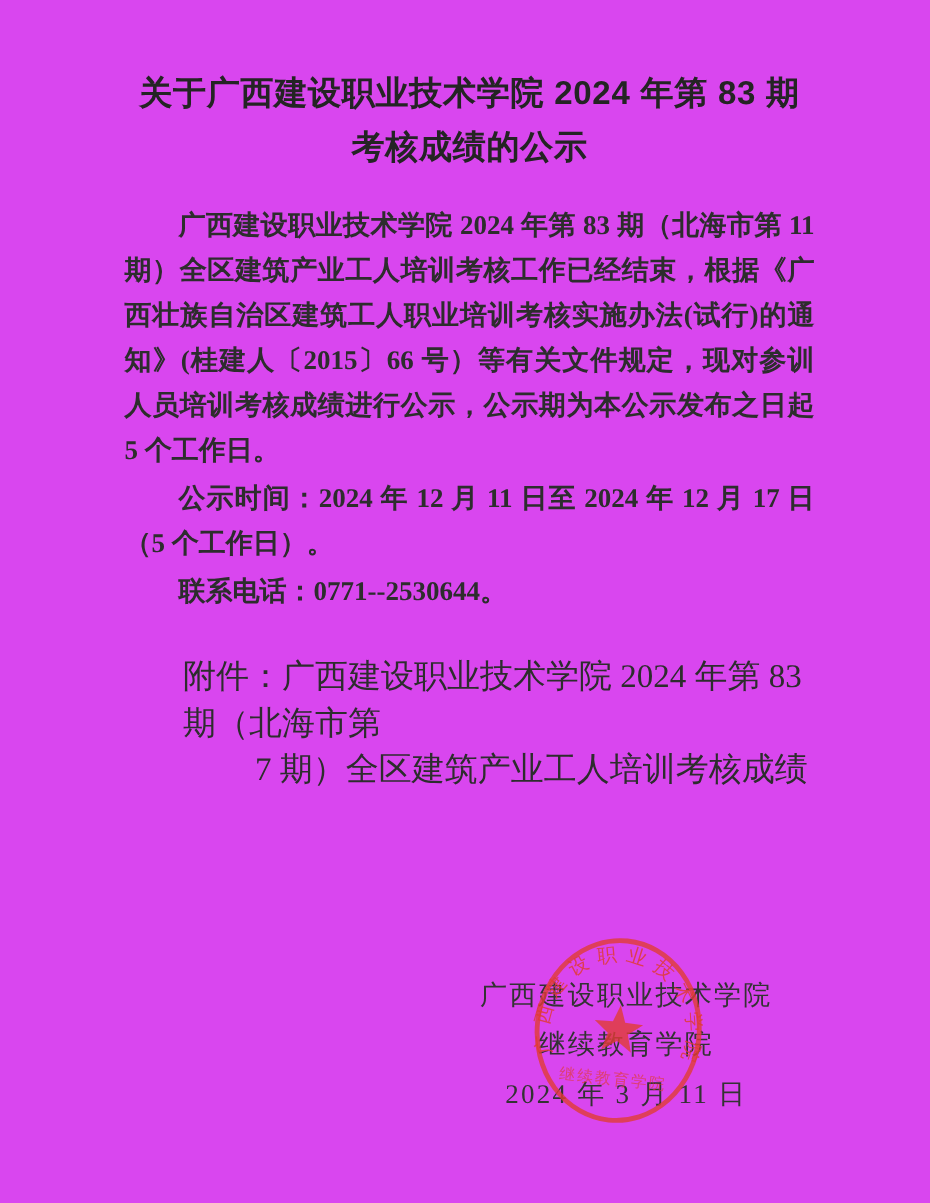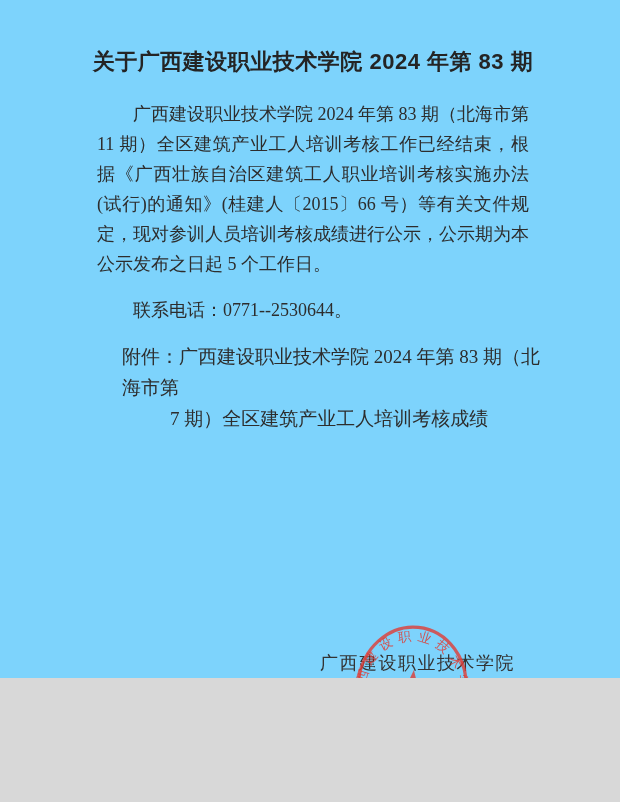--- a/index.html
+++ b/index.html
@@ -1,21 +1,21 @@
 <!DOCTYPE html>
 <html><head>
 <meta charset="utf-8">
 <style>
   html, body { margin: 0; padding: 0; background: #d8d8d8; }
   .page {
     position: relative;
     width: 620px;
-    height: 678px;
+    height: 802px;
     margin: 0 auto;
-    background: #7dd3fc;
+    background: #d946ef;
     overflow: hidden;
     font-family: "Liberation Serif", "DejaVu Serif", serif;
     color: #2d2d2d;
   }
   .content {
     position: absolute;
     left: 81px;
     top: 44px;
     width: 464px;
   }
@@ -28,26 +28,27 @@
     color: #242424;
     letter-spacing: 0.5px;
   }
   .body-text {
     margin-top: 19px;
     font-size: 18px;
     line-height: 30px;
     text-align: justify;
   }
   .body-text p {
-    margin: 16px;
+    margin: 2px;
     text-indent: 2em;
+    font-weight: bold;
   }
   .attachment {
-    margin-top: 10px;
-    font-size: 19px;
+    margin-top: 26px;
+    font-size: 22px;
     line-height: 31px;
   }
   .att-line-1 { padding-left: 41px; }
   .att-line-2 { padding-left: 89px; }
   .signature {
     position: absolute;
     left: 295px;
     top: 647px;
     width: 245px;
     text-align: center;
@@ -68,24 +69,26 @@
   .seal svg { display: block; width: 100%; height: 100%; }
 </style>
 </head>
 <body>
 
 <div class="page">
   <div class="content">
 
     <div class="title">
       <div>关于广西建设职业技术学院 2024 年第 83 期</div>
+      <div>考核成绩的公示</div>
     </div>
 
     <div class="body-text">
       <p>广西建设职业技术学院 2024 年第 83 期（北海市第 11 期）全区建筑产业工人培训考核工作已经结束，根据《广西壮族自治区建筑工人职业培训考核实施办法(试行)的通知》(桂建人〔2015〕66 号）等有关文件规定，现对参训人员培训考核成绩进行公示，公示期为本公示发布之日起 5 个工作日。</p>
+      <p>公示时间：2024 年 12 月 11 日至 2024 年 12 月 17 日（5 个工作日）。</p>
       <p>联系电话：0771--2530644。</p>
     </div>
 
     <div class="attachment">
       <div class="att-line-1">附件：广西建设职业技术学院 2024 年第 83 期（北海市第</div>
       <div class="att-line-2">7 期）全区建筑产业工人培训考核成绩</div>
     </div>
 
   </div>
 

